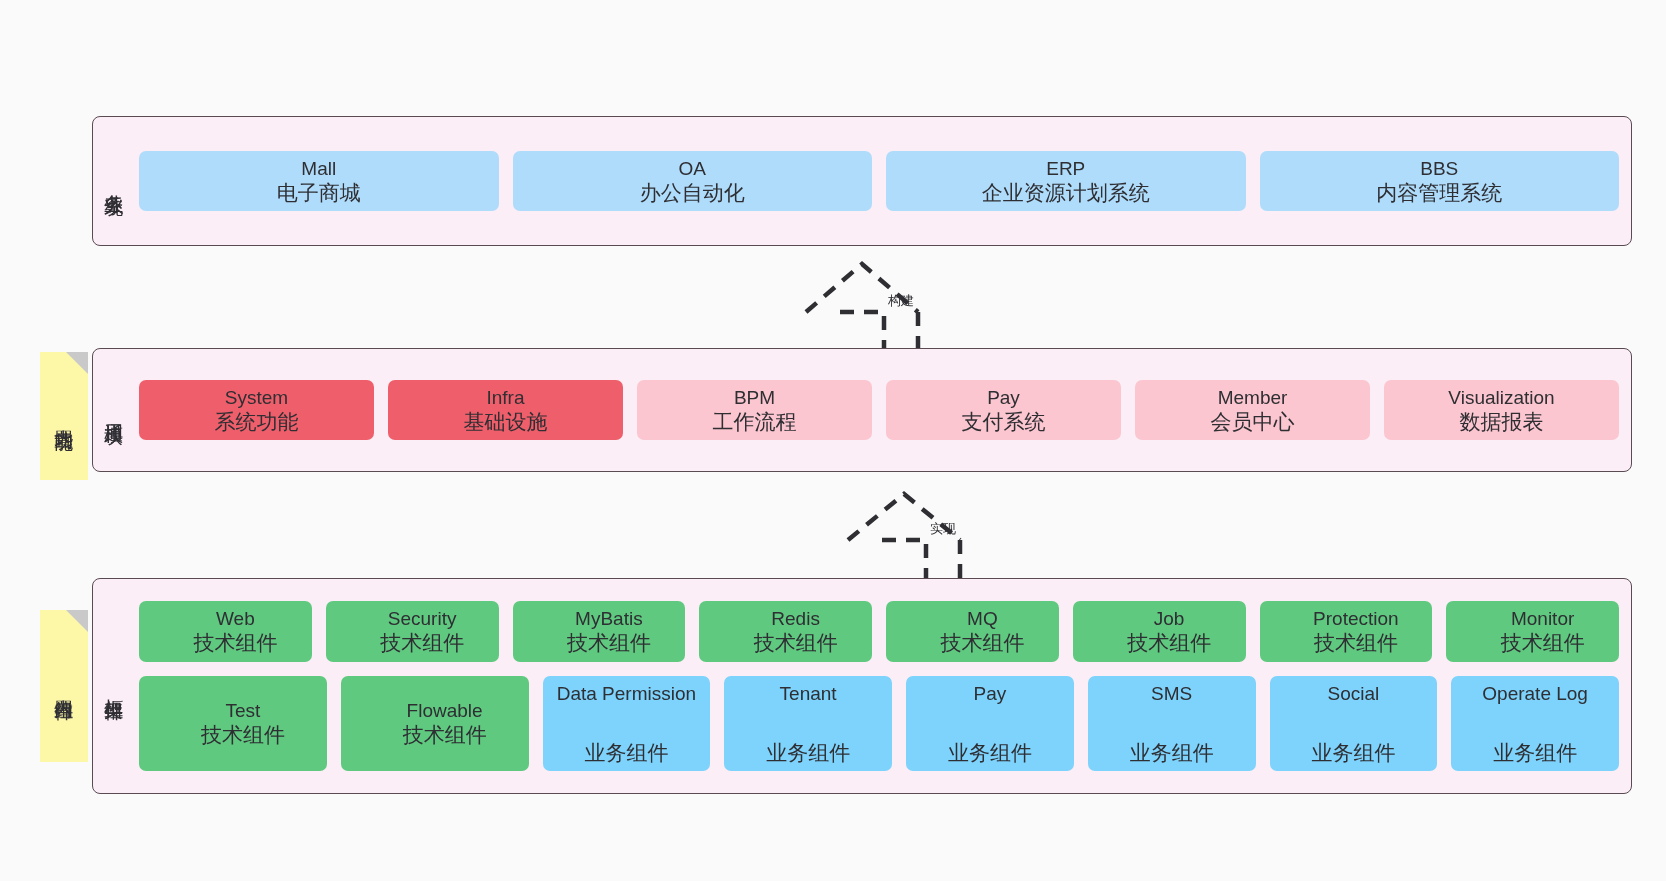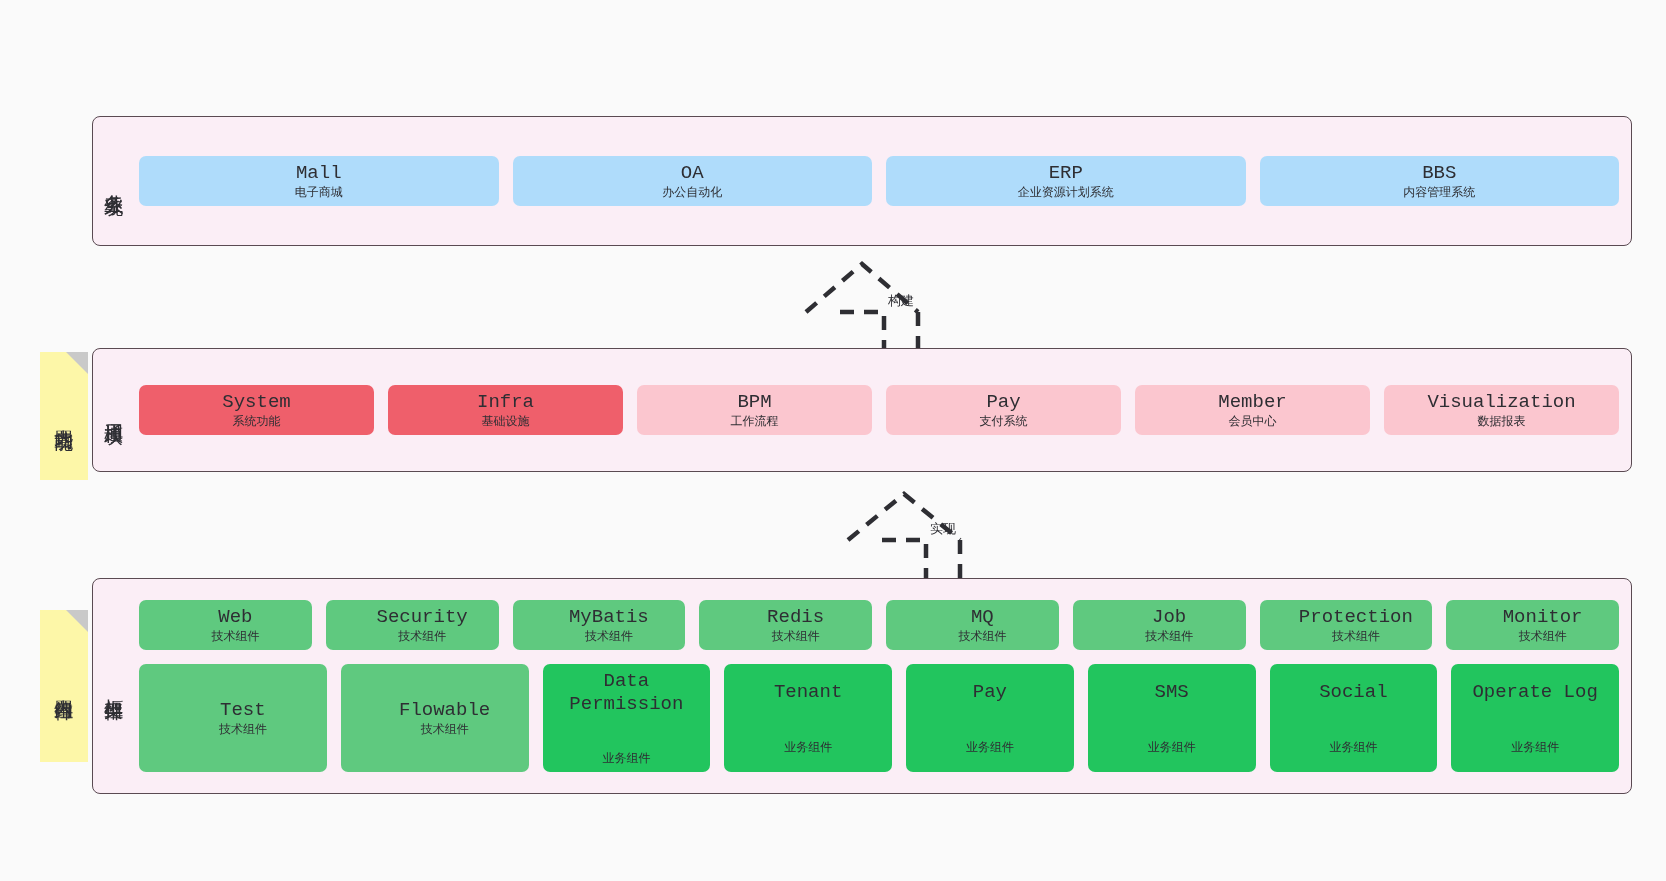--- a/index.html
+++ b/index.html
@@ -64,28 +64,28 @@
     display: flex;
     flex-direction: column;
     align-items: center;
     justify-content: center;
     text-align: center;
     padding: 6px 4px;
     box-sizing: border-box;
     color: #2e2e33;
     line-height: 1.22;
   }
-  .card .t1 { font-size: 19px; font-family: Liberation Mono, monospace; }
-  .card .t2 { font-size: 12px; }
+  .card .t1 { font-size: 19px; }
+  .card .t2 { font-size: 21px; }
 
   .c-blue      { background: #afdcfb; }
   .c-red       { background: #ef5f6b; }
   .c-pink      { background: #fbc6cf; }
   .c-green     { background: #5fc97f; padding-left: 24px; }
-  .c-lightgreen{ background: #22c55e; gap: 35px; }
+  .c-lightgreen{ background: #7dd3fc; gap: 35px; }
 
   
   .note {
     position: absolute;
     background: #fdf7a8;
     width: 48px;
     box-sizing: border-box;
     display: flex;
     align-items: center;
     justify-content: center;

